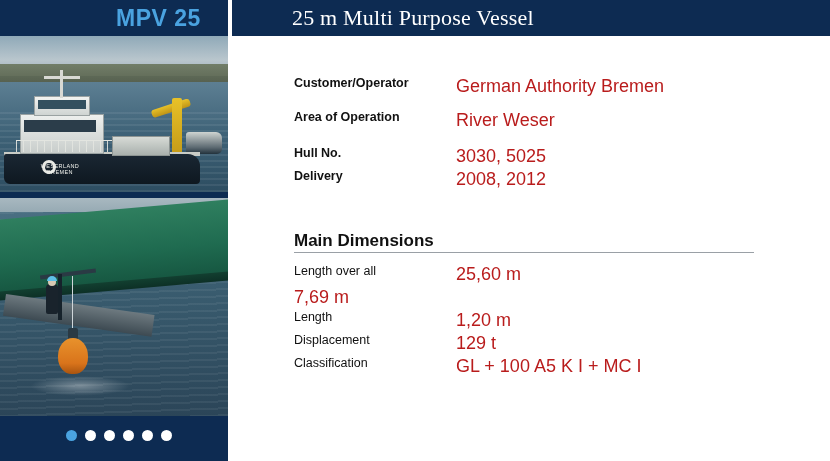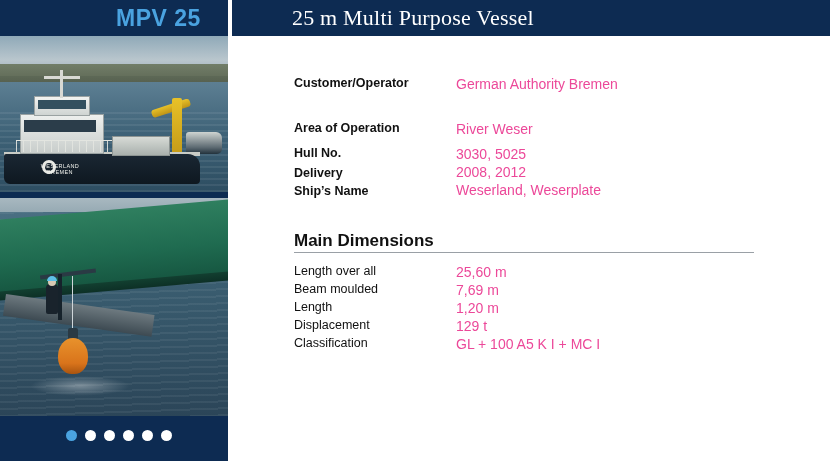--- a/index.html
+++ b/index.html
@@ -260,29 +260,29 @@
   }
   .spec-block { position: absolute; left: 62px; }
   .row { display: flex; }
   .lbl {
     width: 162px;
     font-size: 12.5px;
     color: #111;
   }
   .lbl.bold { font-weight: bold; }
   .val {
-    font-size: 14px;
-    color: #ec4899;
+    font-size: 18px;
+    color: #b91c1c;
   }
 
   .grp-a { top: 40px; }
-  .grp-a .row + .row { margin-top: 29px; }
+  .grp-a .row + .row { margin-top: 13px; }
 
   .grp-b { top: 110px; }
-  .grp-b .row + .row { margin-top: 2px; align-items: flex-end; }
+  .grp-b .row + .row { margin-top: 2px; }
 
   .section-title {
     position: absolute;
     left: 62px; top: 195px;
     font-size: 17px;
     font-weight: bold;
     color: #111;
   }
   .rule {
     position: absolute;
@@ -374,36 +374,31 @@
 
     <div class="spec-block grp-b">
       <div class="row">
         <div class="lbl bold">Hull No.</div>
         <div class="val">3030, 5025</div>
       </div>
       <div class="row">
         <div class="lbl bold">Delivery</div>
         <div class="val">2008, 2012</div>
       </div>
-      <div class="row">
-        <div class="lbl bold">Ship’s Name</div>
-        <div class="val">Weserland, Weserplate</div>
-      </div>
     </div>
 
     <div class="section-title">Main Dimensions</div>
     <div class="rule"></div>
 
     <div class="spec-block grp-c">
       <div class="row">
         <div class="lbl">Length over all</div>
         <div class="val">25,60 m</div>
       </div>
       <div class="row">
-        <div class="lbl">Beam moulded</div>
         <div class="val">7,69 m</div>
       </div>
       <div class="row">
         <div class="lbl">Length</div>
         <div class="val">1,20 m</div>
       </div>
       <div class="row">
         <div class="lbl">Displacement</div>
         <div class="val">129 t</div>
       </div>

